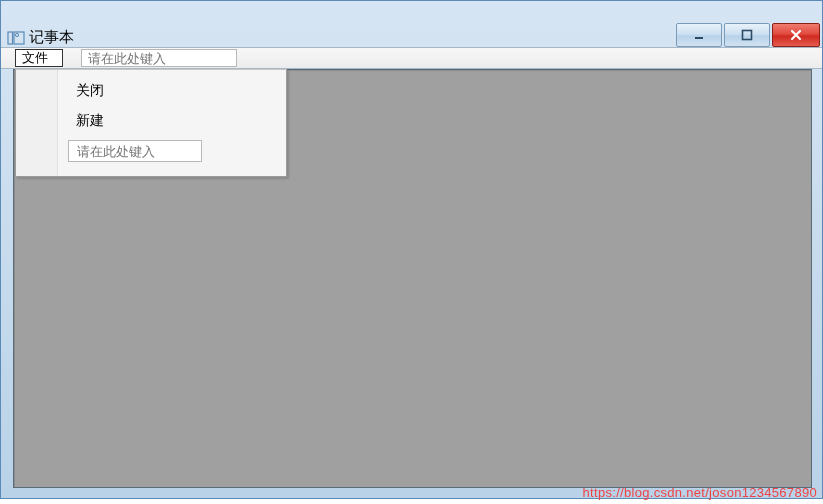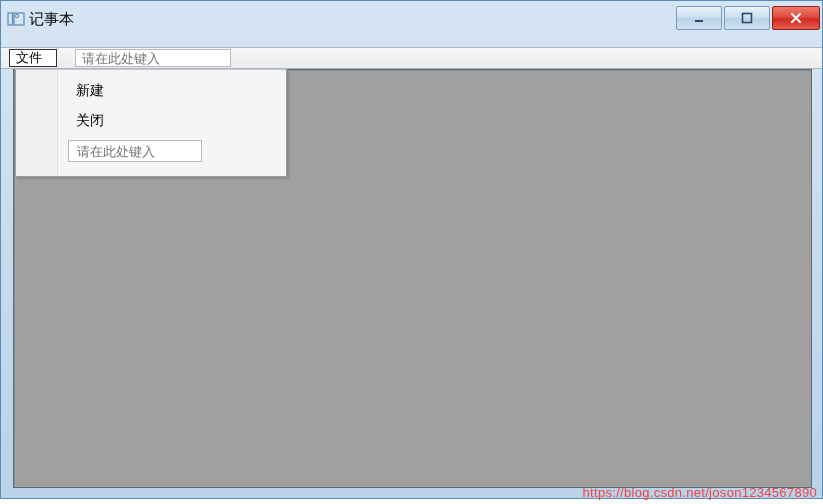--- a/index.html
+++ b/index.html
@@ -15,23 +15,23 @@
     .window {
       width: 823px;
       height: 499px;
       border: 1px solid #5a8ab5;
       background: linear-gradient(to bottom, #d6e5f3 0%, #b9d2e8 100%);
       position: relative;
     }
     .titlebar {
       height: 46px;
       display: flex;
-      align-items: center;
+      align-items: flex-end;
       justify-content: space-between;
-      padding: 4px 0 16px 6px;
+      padding: 4px 0 0 6px;
     }
     .titlebar-left {
       display: flex;
       align-items: center;
       gap: 4px;
       padding-top: 2px;
     }
     .app-icon {
       width: 18px;
       height: 18px;
@@ -60,21 +60,21 @@
       background: linear-gradient(to bottom, #f07a6e 0%, #e14b3f 45%, #cf2a1f 55%, #e65a4f 100%);
       border-color: #8a2018;
     }
     .menubar {
       height: 22px;
       background: linear-gradient(to bottom, #f7f7f7, #ececec);
       border-top: 1px solid #a6b8c8;
       border-bottom: 1px solid #a6b8c8;
       display: flex;
       align-items: stretch;
-      padding-left: 8px;
+      padding-left: 14px;
       gap: 18px;
     }
     .menu-item {
       display: flex;
       align-items: center;
       padding: 0 6px;
       font-size: 13px;
       color: #000;
     }
     .menu-item.active {
@@ -202,22 +202,22 @@
       <input type="text" placeholder="请在此处键入" style="">
     </div>
   </div>
 
   <div class="client-area"></div>
 
   <div class="dropdown">
     <div class="dropdown-inner">
       <div class="dd-gutter"></div>
       <div class="dd-items">
+        <div class="dd-item"><span>关闭</span></div>
         <div class="dd-item"><span>新建</span></div>
-        <div class="dd-item"><span>关闭</span></div>
         <div class="dd-input-row">
           <input type="text" placeholder="请在此处键入" style="">
         </div>
       </div>
     </div>
   </div>
 
 </div>
 
 <div class="watermark">https://blog.csdn.net/joson1234567890</div>

